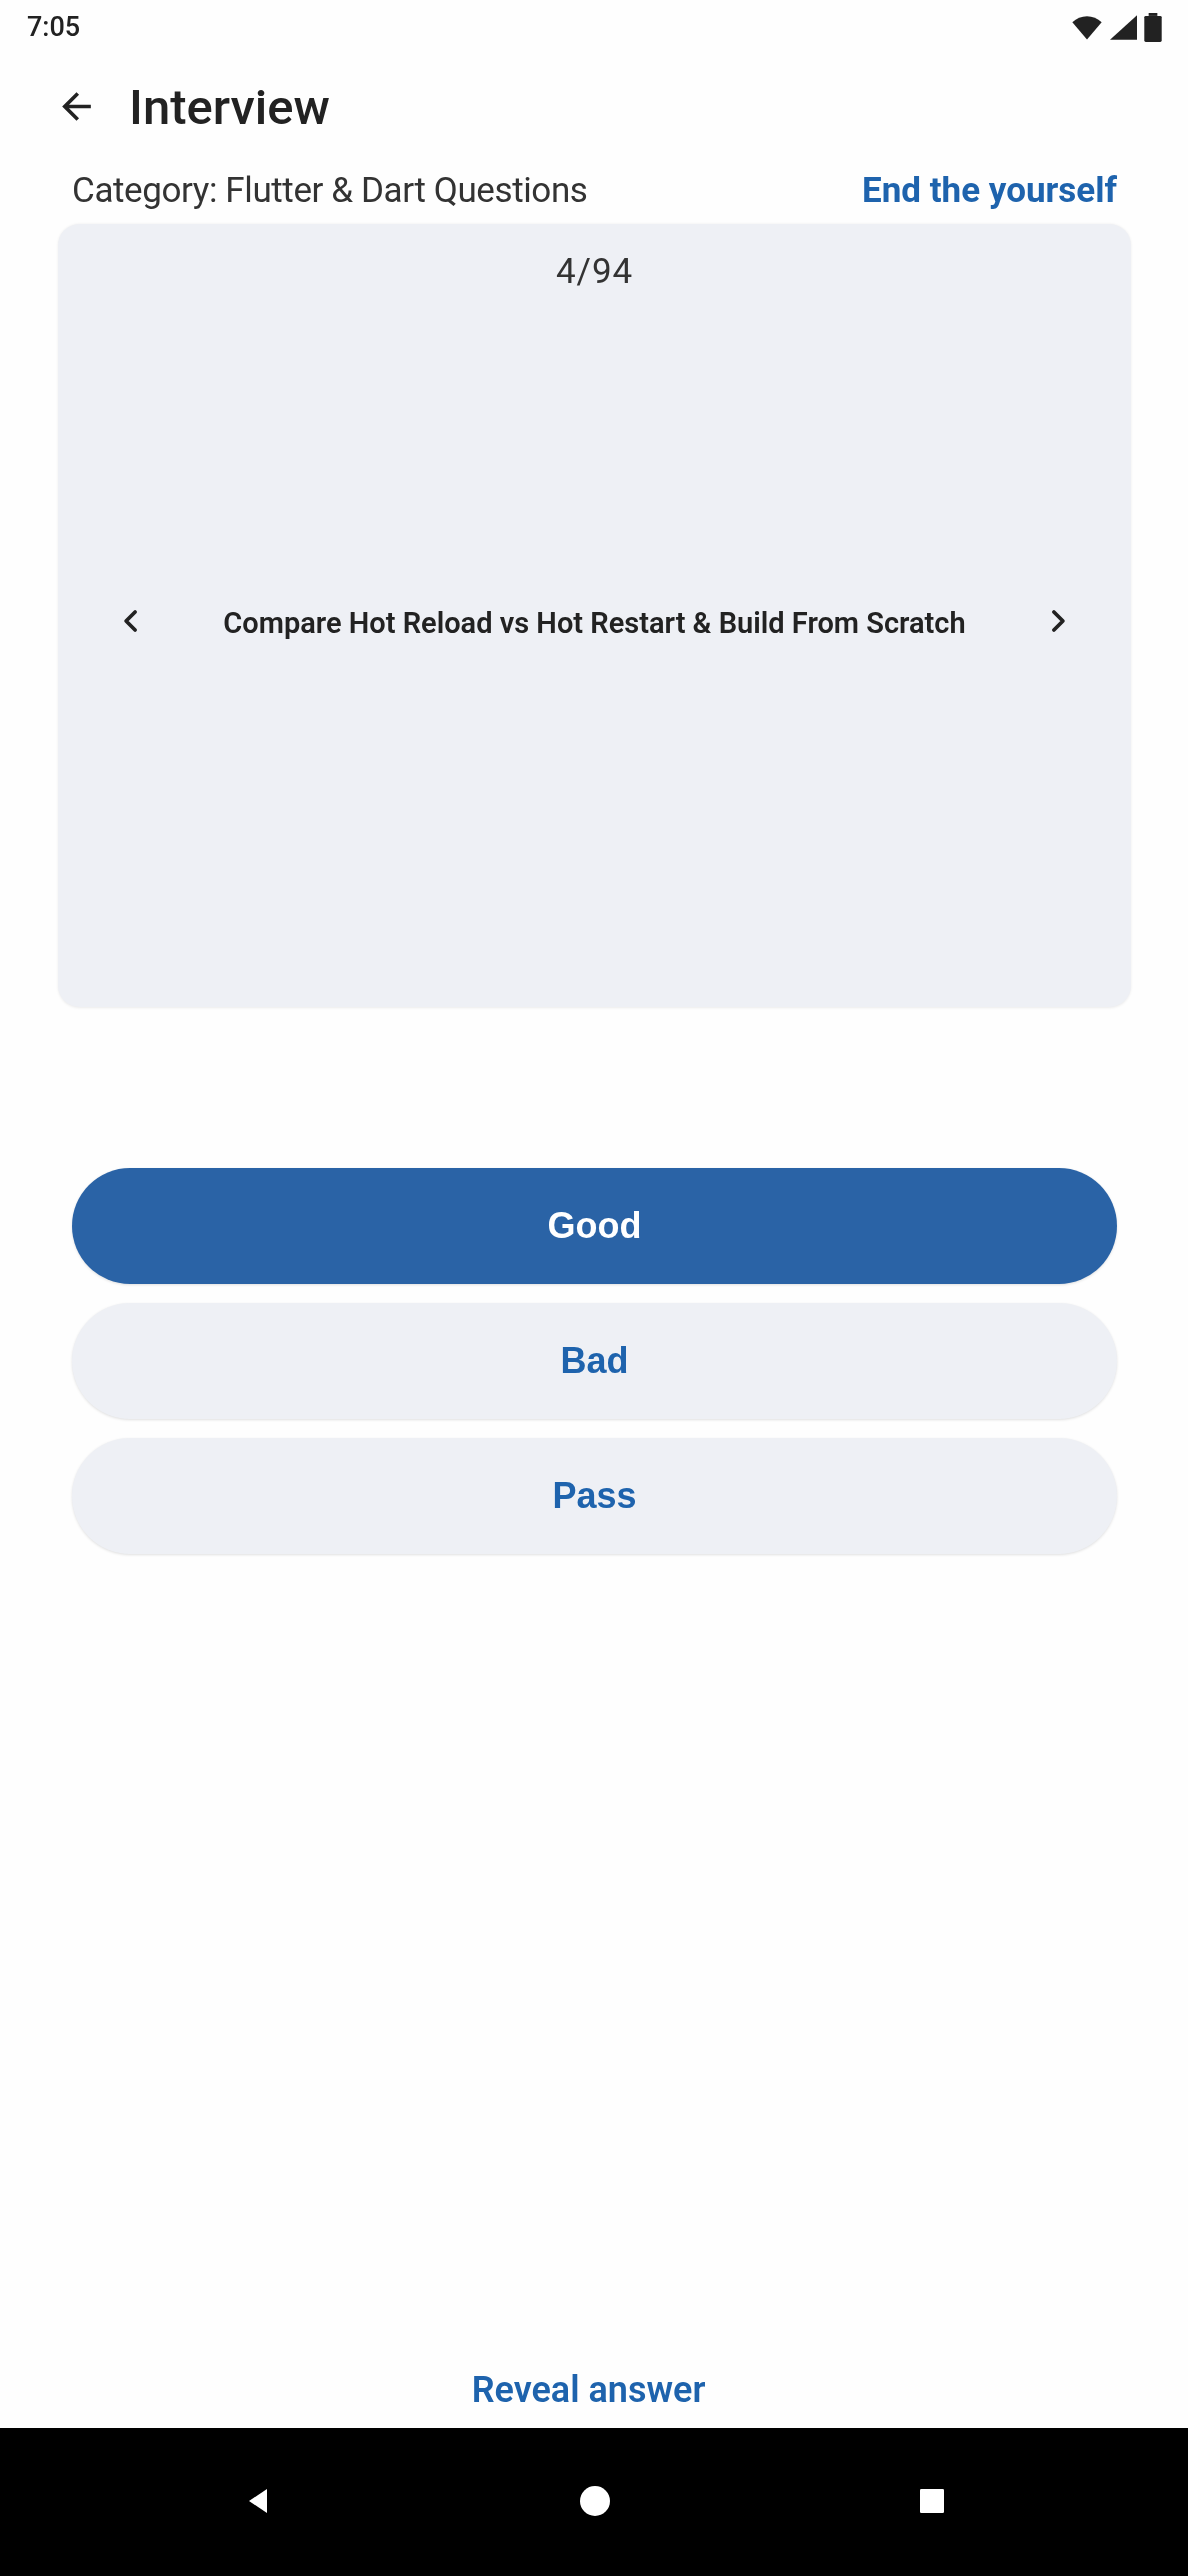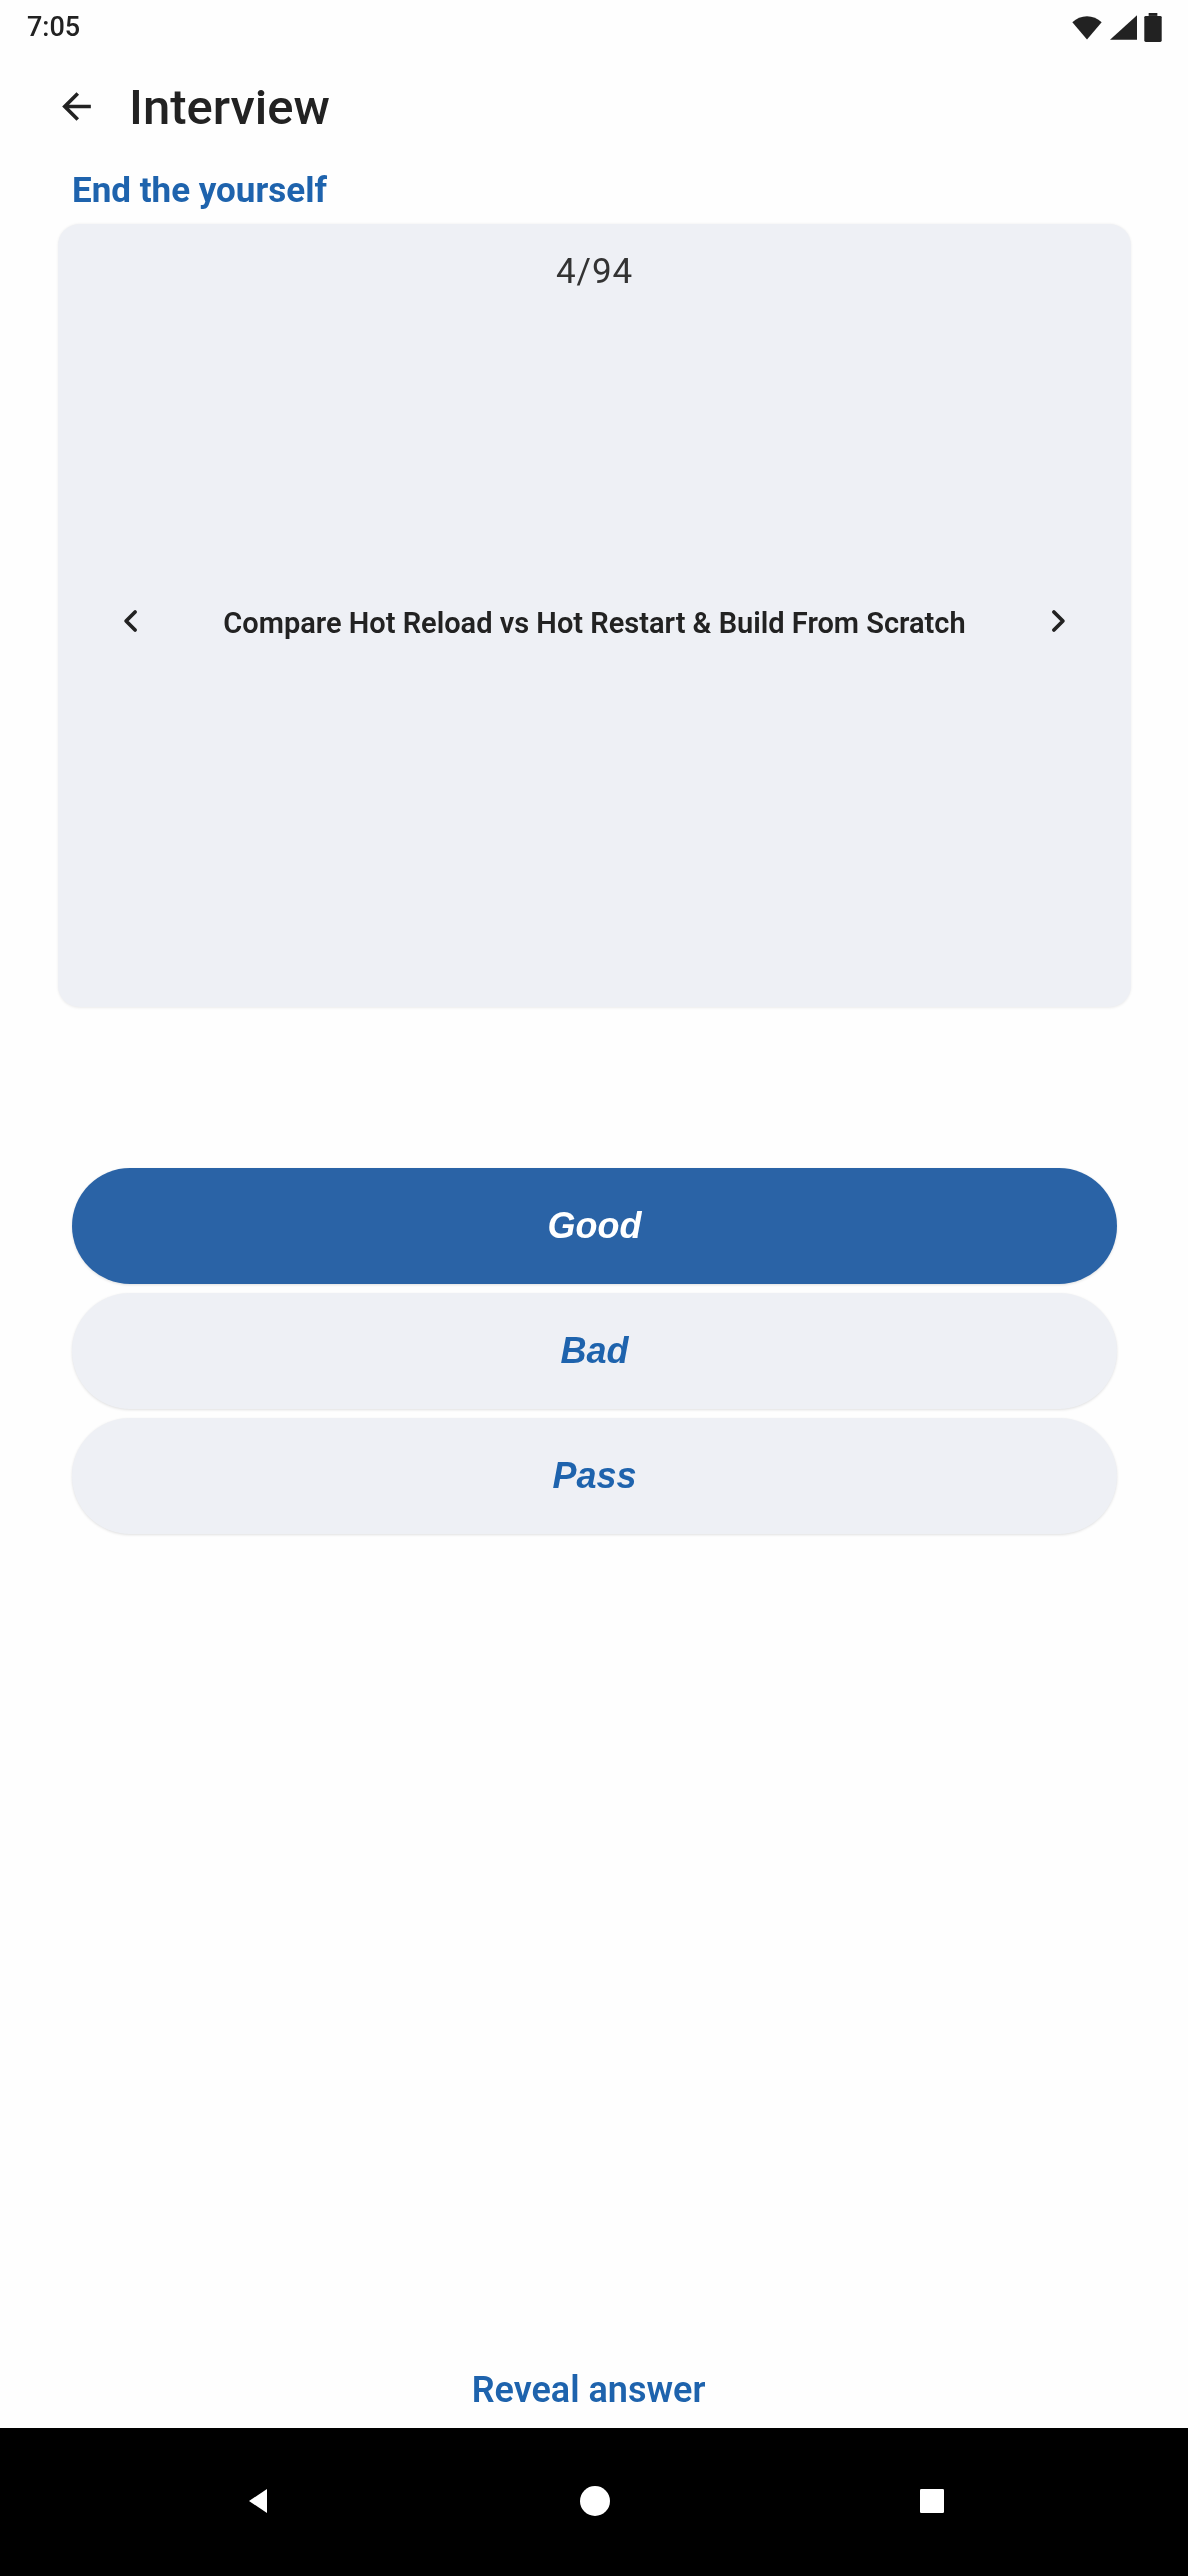--- a/index.html
+++ b/index.html
@@ -138,23 +138,22 @@
     }
 
     .btn {
       width: 100%;
       height: 116px;
       border-radius: 58px;
       border: none;
       font-size: 36px;
       font-weight: 600;
       cursor: pointer;
-      margin-bottom: 9px;
+      margin-bottom: 19px;
       box-shadow: 0 0.9px 2.7px rgba(0,0,0,0.12);
-      font-style: italic;
     }
     .btn-primary {
       background: #2a63a6;
       color: #fff;
     }
     .btn-secondary {
       background: #eef0f5;
       color: #1e63ad;
     }
 
@@ -223,20 +222,21 @@
     <span>
       <svg width="43" height="43" viewBox="0 0 24 24">
           <path d="M20 11H7.83l5.59-5.59L12 4l-8 8 8 8 1.41-1.41L7.83 13H20v-2z" fill="#222"></path>
         </svg>
     </span>
   </div>
   <span class="title">Interview</span>
 </div>
 
 <div class="category-row">
+  <span class="category-label">Category: Flutter &amp; Dart Questions</span>
   <span class="end-link">End the yourself</span>
 </div>
 
 <div class="card-container">
   <div class="card">
     <div class="card-counter">4/94</div>
     <div class="card-body">
       <div class="card-nav">
         <span>
           <svg width="36" height="36" viewBox="0 0 24 24">

